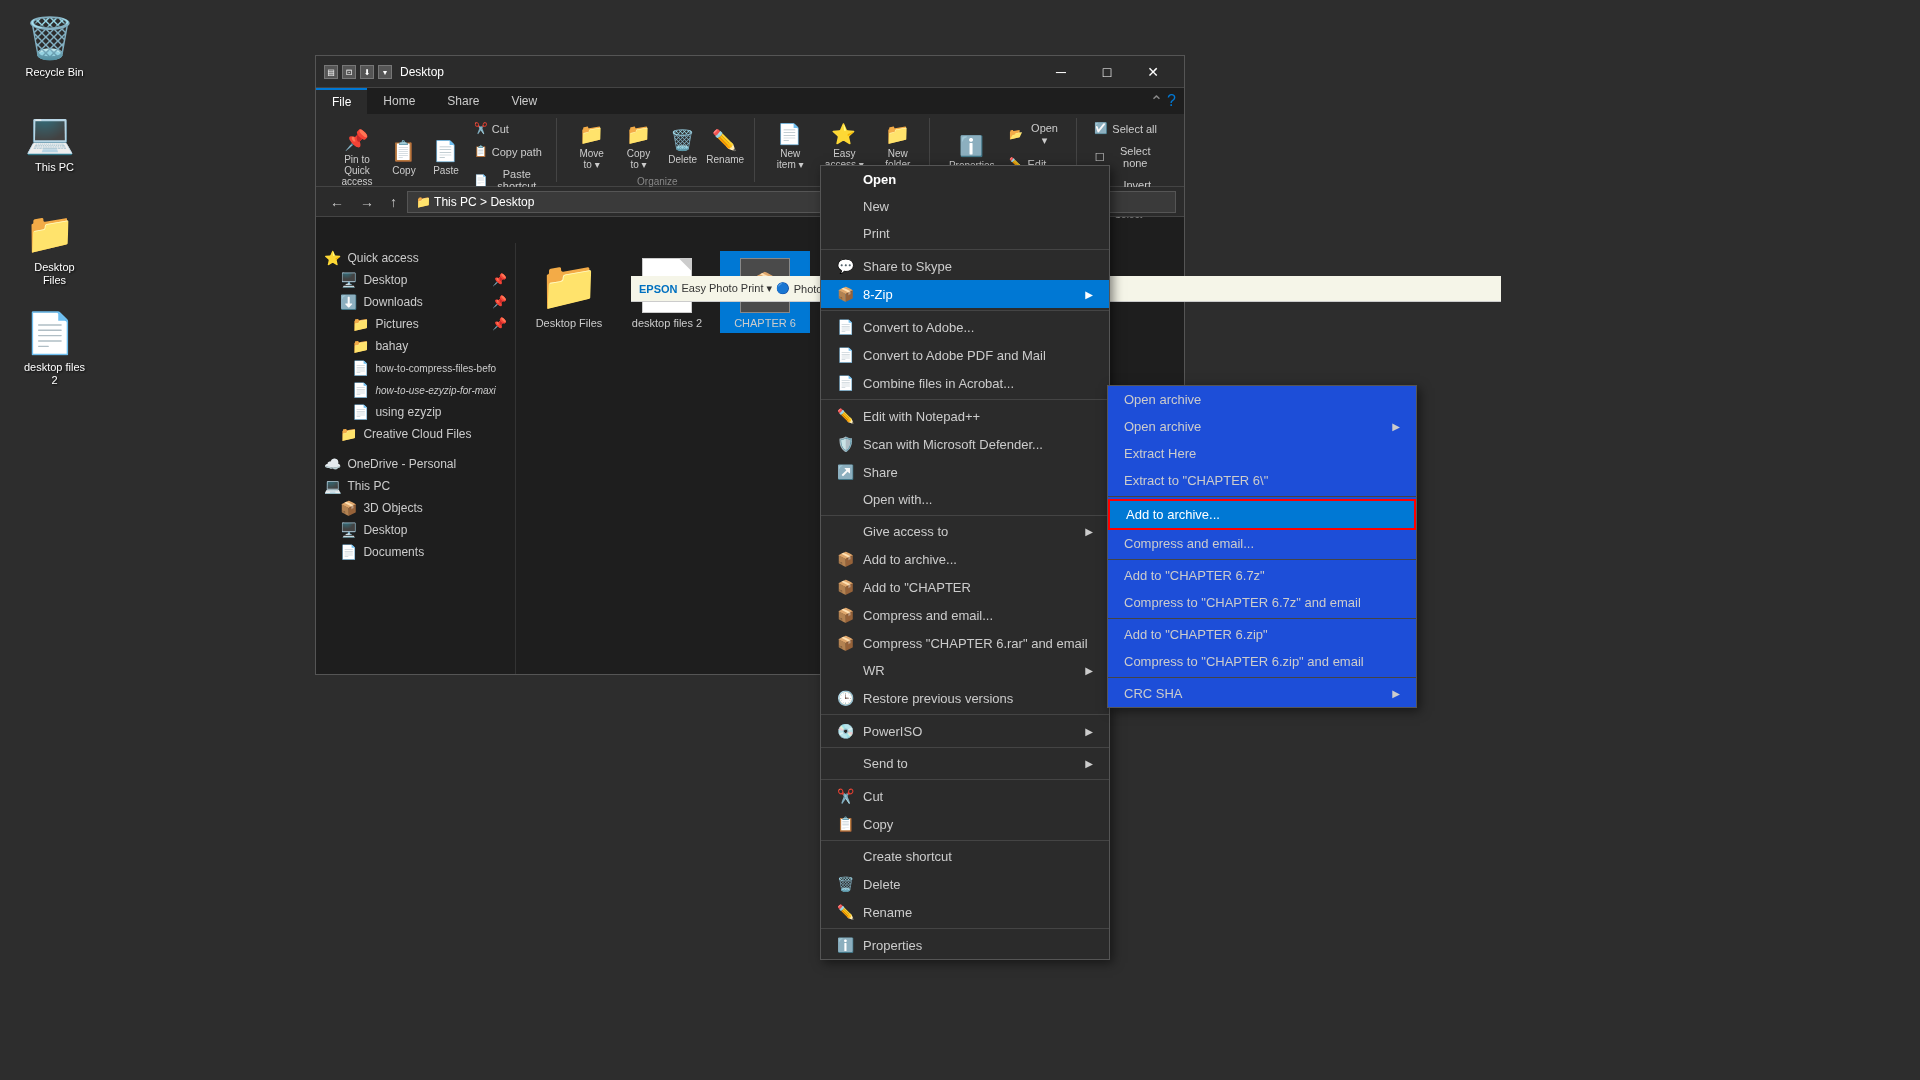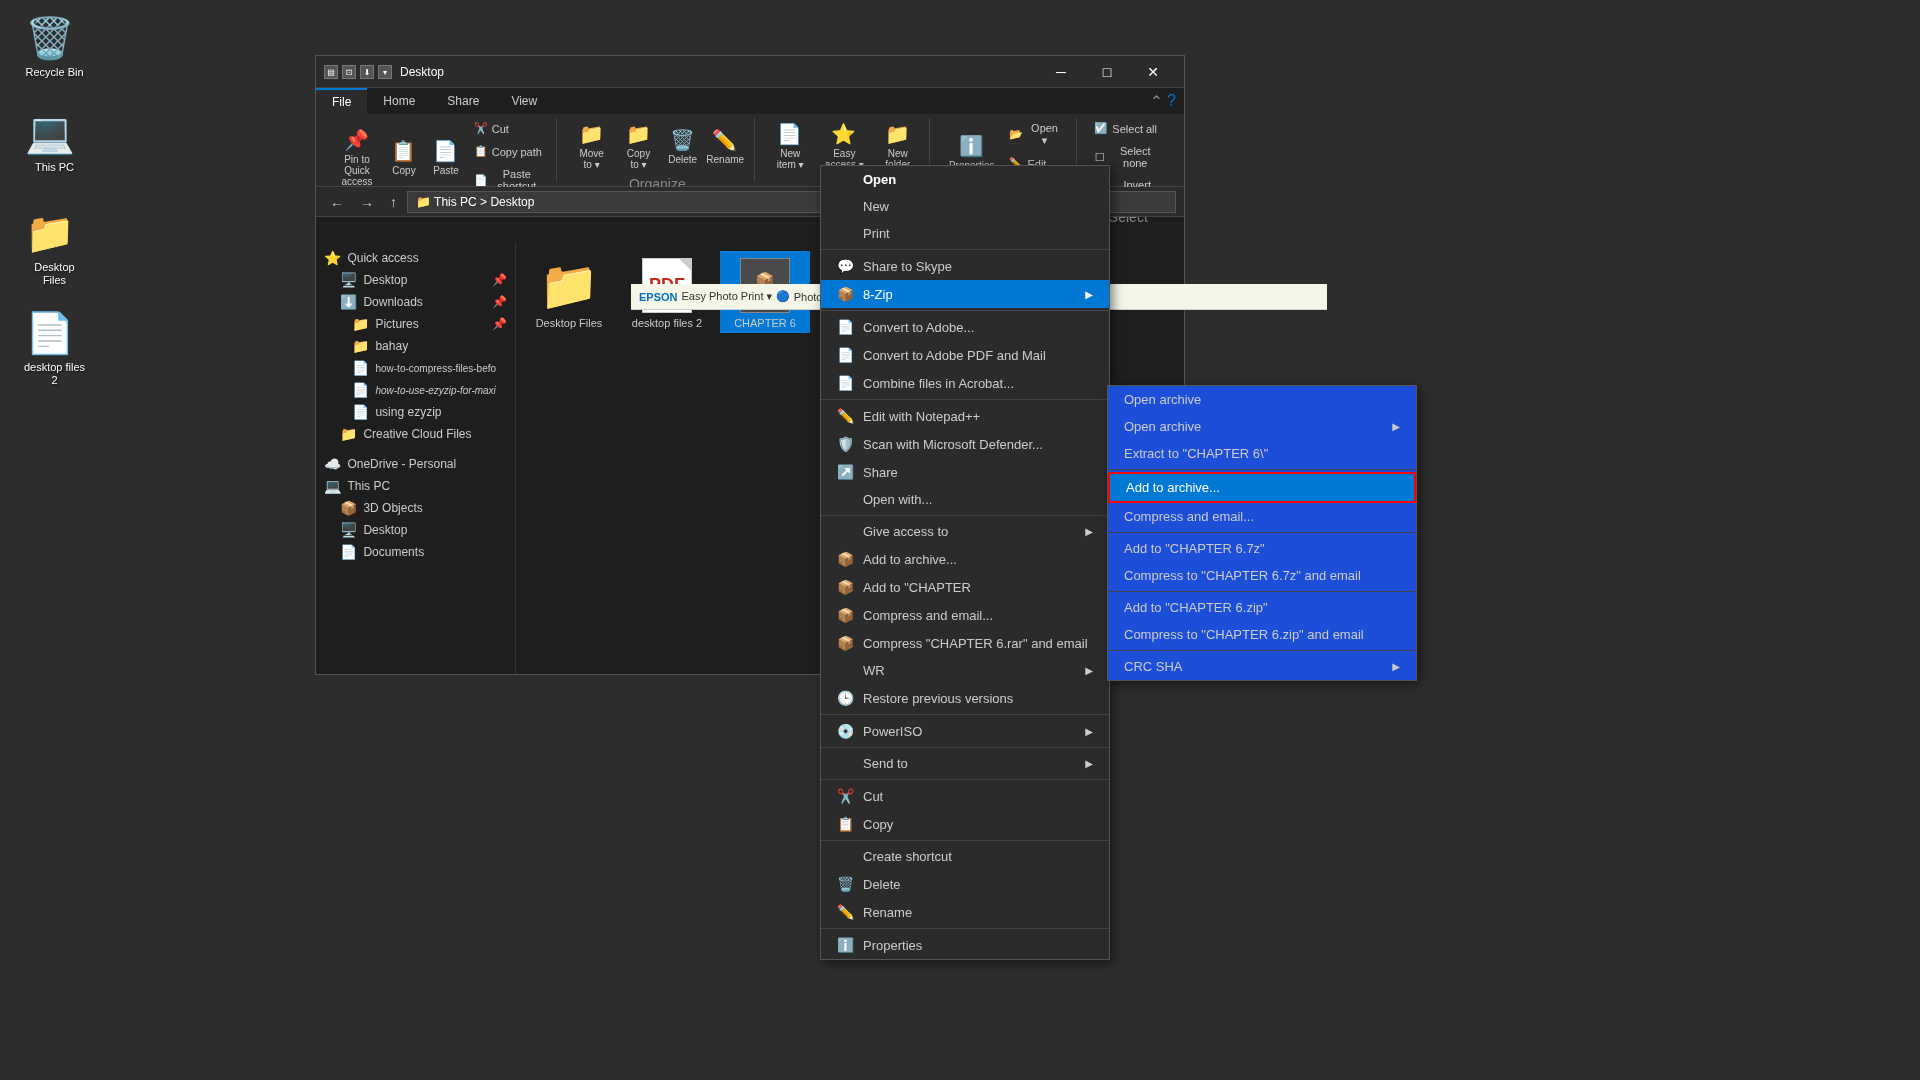--- a/index.html
+++ b/index.html
@@ -148,21 +148,21 @@
       color: #ccc;
       font-size: 10px;
       min-width: 40px;
       text-align: center;
     }
     .ribbon-item .ri-icon {
       font-size: 20px;
       margin-bottom: 2px;
     }
     .ribbon-group-label {
-      font-size: 14px;
+      font-size: 10px;
       color: #888;
       padding-top: 2px;
     }
 
     
     .address-bar {
       background: #2b2b2b;
       height: 30px;
       display: flex;
       align-items: center;
@@ -333,33 +333,33 @@
     }
     .submenu-7zip .ctx-item.highlighted {
       background: #0078d4;
       color: white;
       border: 2px solid red;
     }
 
     
     .epson-bar {
       position: absolute;
-      top: 228px;
+      top: 220px;
       left: 315px;
       right: 0;
       height: 26px;
       background: #f5f5e8;
       border-bottom: 1px solid #ccc;
       display: flex;
       align-items: center;
       padding: 0 8px;
       font-size: 11px;
       color: #333;
       z-index: 10;
-      width: 696px;
+      width: 870px;
     }
   </style>
 </head>
 <body>
 
 
 
 
 <div style="width:1920px;height:1080px;background:#2d2d2d;position:absolute;top:0;left:0;"></div>
 
@@ -767,20 +767,23 @@
 
 <div class="submenu-7zip">
   <div class="ctx-item">
     <span>Open archive</span>
   </div>
   <div class="ctx-item">
     <span>Open archive</span>
     <span class="ctx-arrow">▶</span>
   </div>
   <div class="ctx-item">
+    <span>Extract Here</span>
+  </div>
+  <div class="ctx-item">
     <span>Extract to "CHAPTER 6\"</span>
   </div>
   <div class="ctx-separator"></div>
   <div class="ctx-item highlighted" style="background:#0078d4;color:white;border:2px solid red;">
     <span>Add to archive...</span>
   </div>
   <div class="ctx-item">
     <span>Compress and email...</span>
   </div>
   <div class="ctx-separator"></div>

